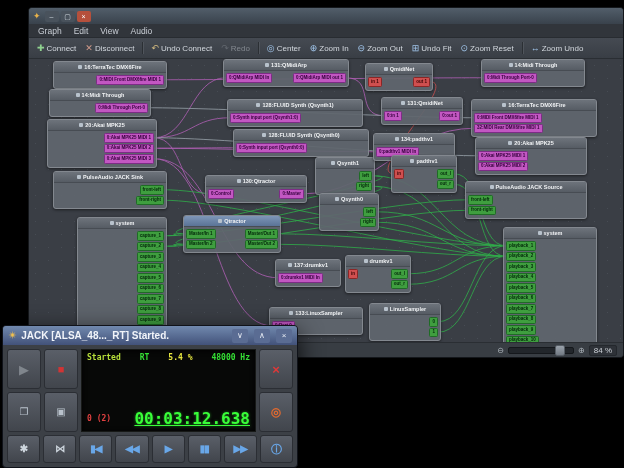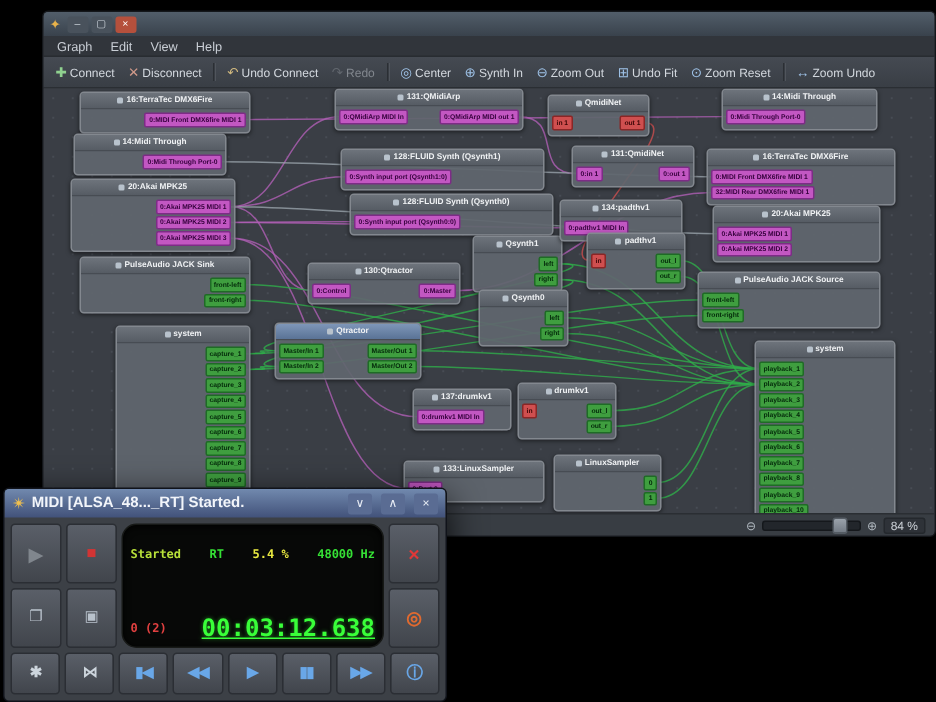--- a/index.html
+++ b/index.html
@@ -86,26 +86,26 @@
   .qi.msg,.qi.sess{color:#b9c2cc;font-size:10px;}
   .qi.quit{color:#e03838;font-size:13px;font-weight:bold;}
   .qi.power{color:#e06a30;font-size:12px;font-weight:bold;}
   .qj-transport{grid-area:tr;display:flex;gap:3px;}
   .qj-tbtn{flex:1;}
   .qj-tbtn .qi{color:#69a7e8;font-size:10px;font-weight:bold;letter-spacing:-1px;}
   .qi.patch,.qi.conn{color:#cdd5dd;}
   .qi.about{font-size:11px;letter-spacing:0;}
 
   .lcd{grid-area:lcd;background:#070807;border:1px solid #171917;box-shadow:inset 0 1px 5px #000;
-    border-radius:10px;padding:3px 5px;display:flex;flex-direction:column;justify-content:space-between;
+    border-radius:0;padding:3px 5px;display:flex;flex-direction:column;justify-content:space-between;
     font-family:"DejaVu Sans Mono",monospace;}
   .lcd-row{display:flex;align-items:baseline;gap:6px;}
   .lcd-row.r1,.lcd-row.r3{justify-content:space-between;}
   .v{font-size:8px;font-weight:bold;}
-  .v.started{color:#b8e03a;} .v.rt{color:#35e035;margin-top:12px;} .v.dsp{color:#e8e840;} .v.rate{color:#35e035;}
+  .v.started{color:#b8e03a;} .v.rt{color:#35e035;} .v.dsp{color:#e8e840;} .v.rate{color:#35e035;}
   .lcd-row.r2{align-items:center;}
   .v.xruns{color:#e04040;}
   .v.time{flex:1;text-align:right;color:#39ff39;font-size:16px;font-weight:bold;
     text-shadow:0 0 3px rgba(57,255,57,.5);text-decoration:underline;}
   .r3 .v{color:#35e035;}
 </style>
 </head>
 <body>
 
 <div class="graph-window">
@@ -114,21 +114,21 @@
     <span class="gw-buttons">
       <span class="gw-btn">–</span>
       <span class="gw-btn">▢</span>
       <span class="gw-btn close">×</span>
     </span>
   </div>
   <div class="gw-menubar" id="menubar">
       <span class="menu-item">Graph</span>
       <span class="menu-item">Edit</span>
       <span class="menu-item">View</span>
-      <span class="menu-item">Help</span>
+      <span class="menu-item">Audio</span>
     </div>
   <div class="gw-toolbar" id="toolbar">
       <span class="tb-item">
         <span class="tb-icon" style="color: rgb(143, 209, 143);">✚</span>
         <span class="tb-label">Connect</span>
       </span>
       <span class="tb-item">
         <span class="tb-icon" style="color: rgb(209, 154, 138);">✕</span>
         <span class="tb-label">Disconnect</span>
       </span>
@@ -141,21 +141,21 @@
         <span class="tb-icon" style="color: rgb(138, 143, 150);">↷</span>
         <span class="tb-label">Redo</span>
       </span>
       <span class="tb-sep"></span>
       <span class="tb-item">
         <span class="tb-icon" style="color: rgb(159, 195, 232);">◎</span>
         <span class="tb-label">Center</span>
       </span>
       <span class="tb-item">
         <span class="tb-icon" style="color: rgb(159, 195, 232);">⊕</span>
-        <span class="tb-label">Synth In</span>
+        <span class="tb-label">Zoom In</span>
       </span>
       <span class="tb-item">
         <span class="tb-icon" style="color: rgb(159, 195, 232);">⊖</span>
         <span class="tb-label">Zoom Out</span>
       </span>
       <span class="tb-item">
         <span class="tb-icon" style="color: rgb(159, 195, 232);">⊞</span>
         <span class="tb-label">Undo Fit</span>
       </span>
       <span class="tb-item">
@@ -539,21 +539,21 @@
       <span class="sb-handle"></span>
     </span>
     <span class="sb-zicon">⊕</span>
     <span class="sb-value">84 %</span>
   </div>
 </div>
 
 <div class="qj-window">
   <div class="qj-titlebar">
     <span class="qj-icon">✴</span>
-    <span class="qj-title">MIDI [ALSA_48..._RT] Started.</span>
+    <span class="qj-title">JACK [ALSA_48..._RT] Started.</span>
     <span class="qj-tb-btn">∨</span>
     <span class="qj-tb-btn">∧</span>
     <span class="qj-tb-btn">×</span>
   </div>
   <div class="qj-body">
     <button class="qj-btn a-start">
       <span class="qi start">▶</span>
       </button>
     <button class="qj-btn a-stop">
       <span class="qi stop">■</span>

